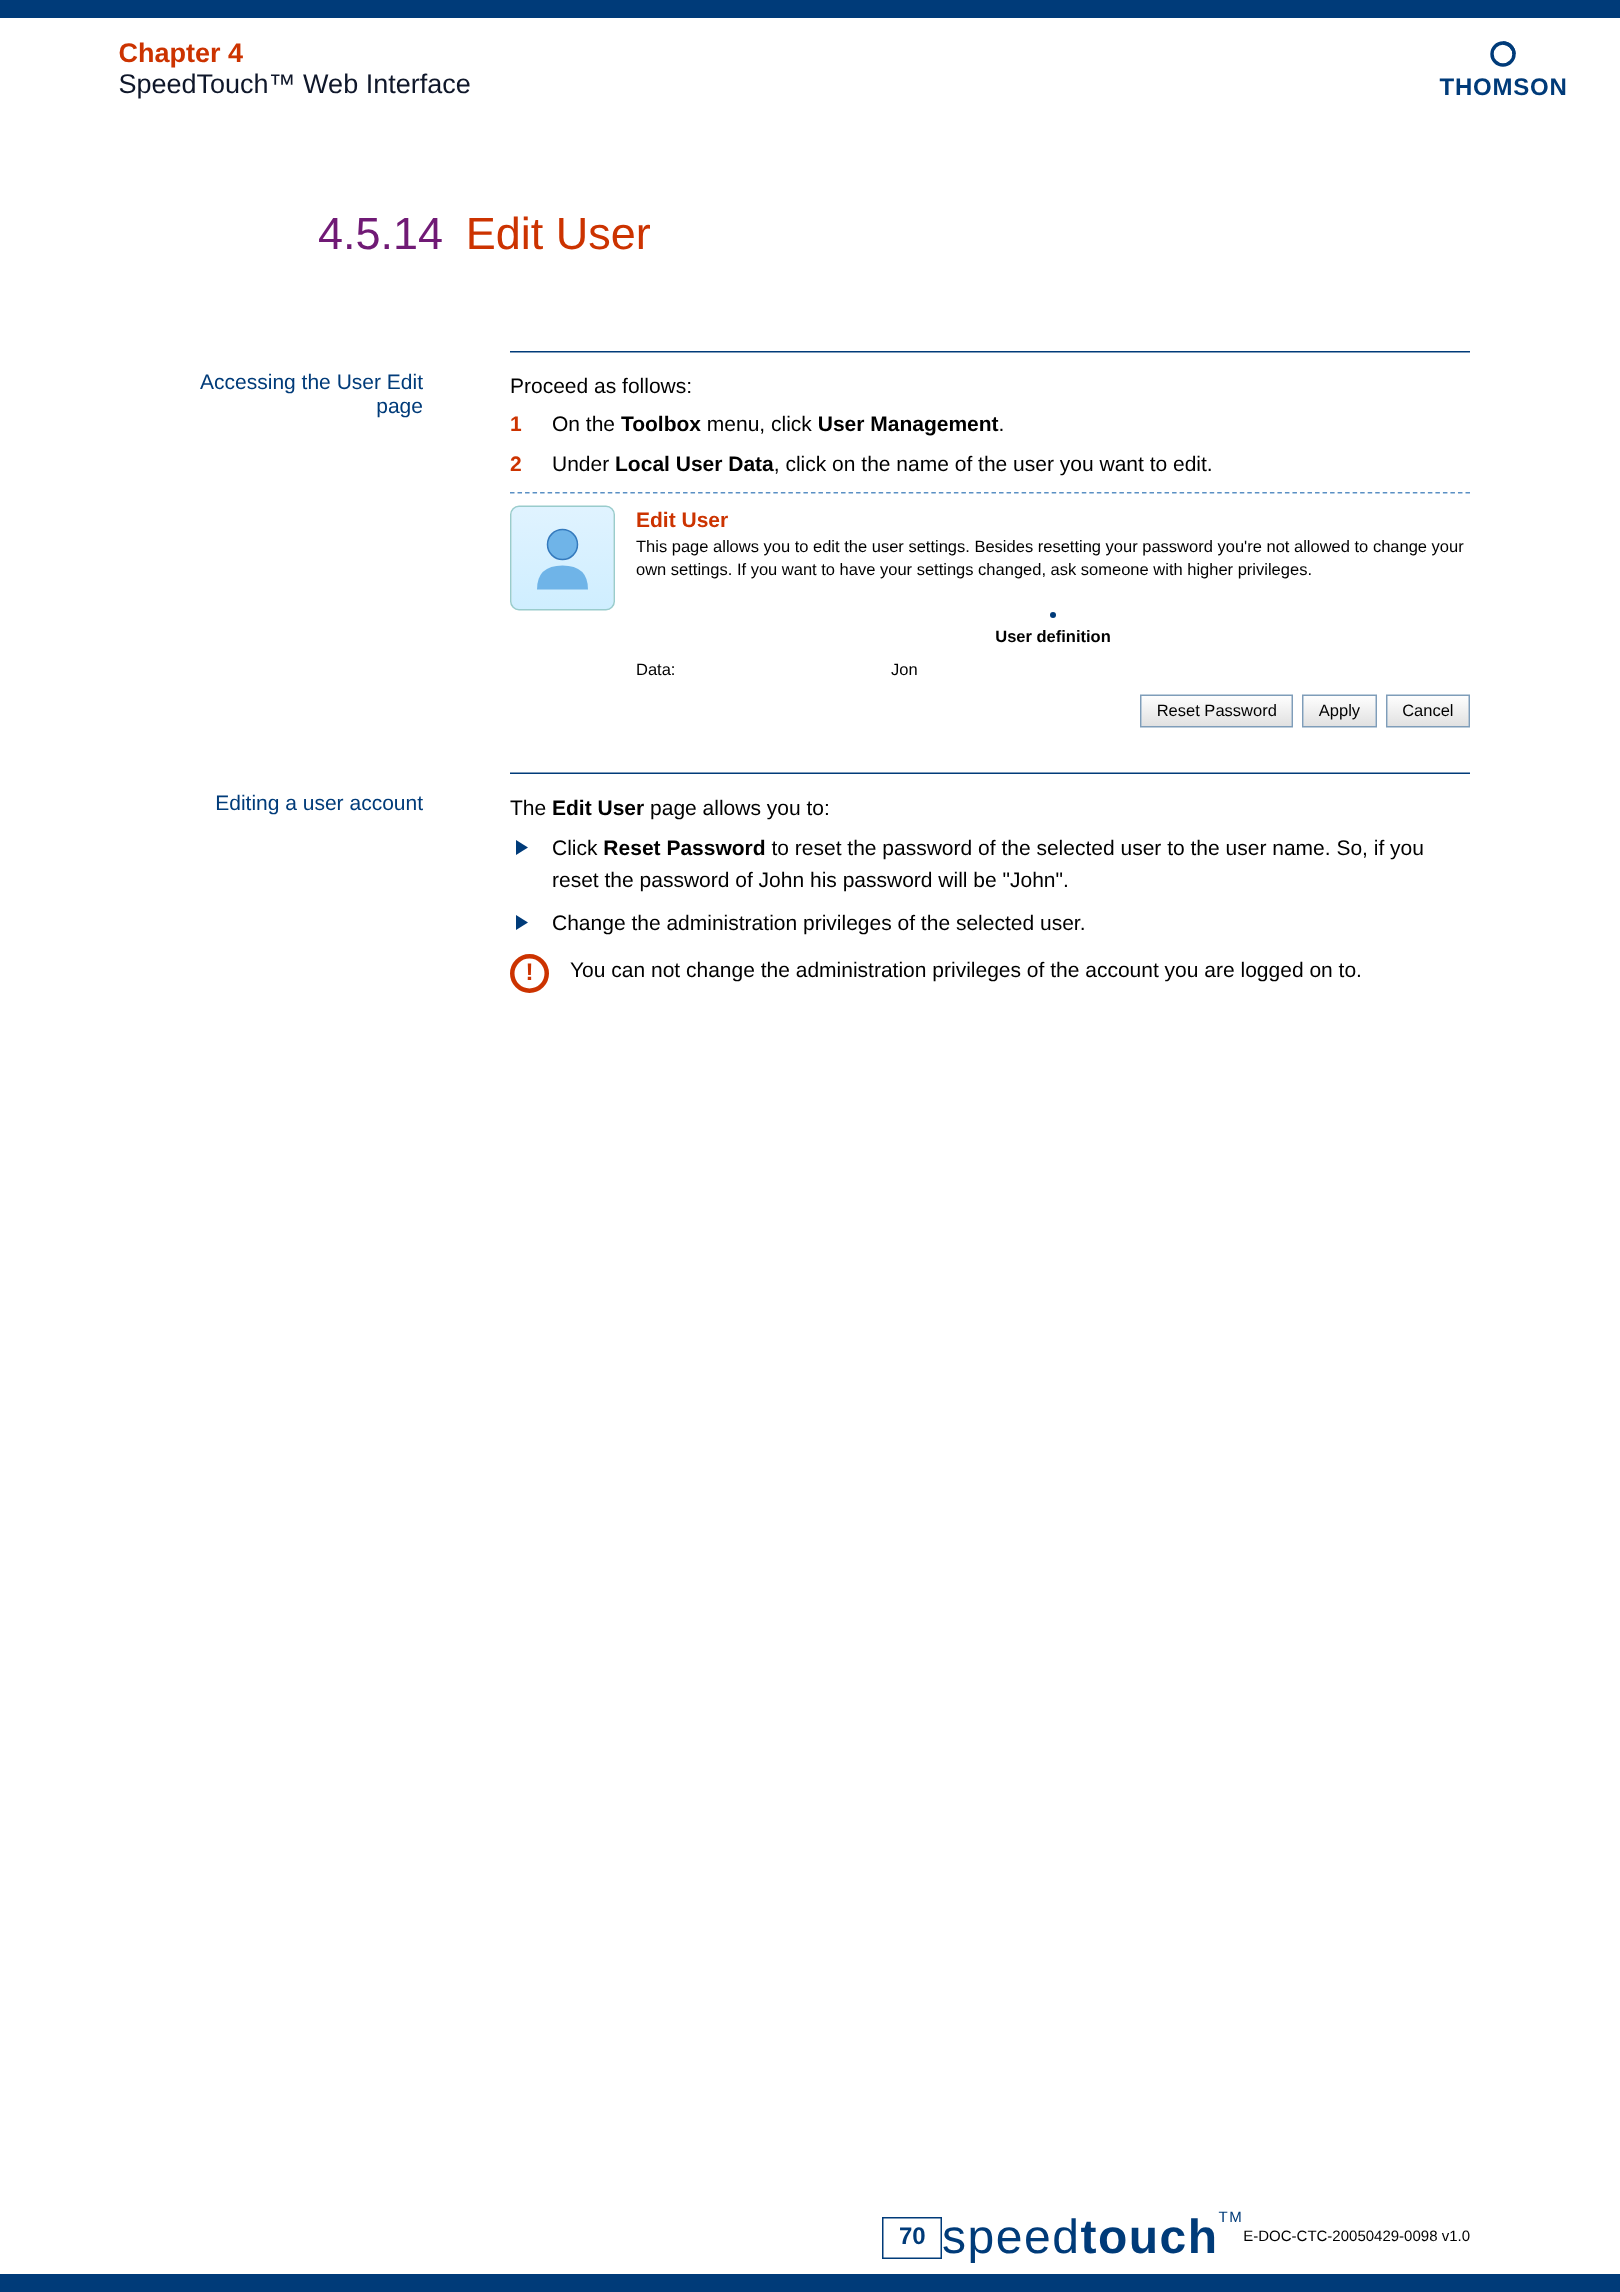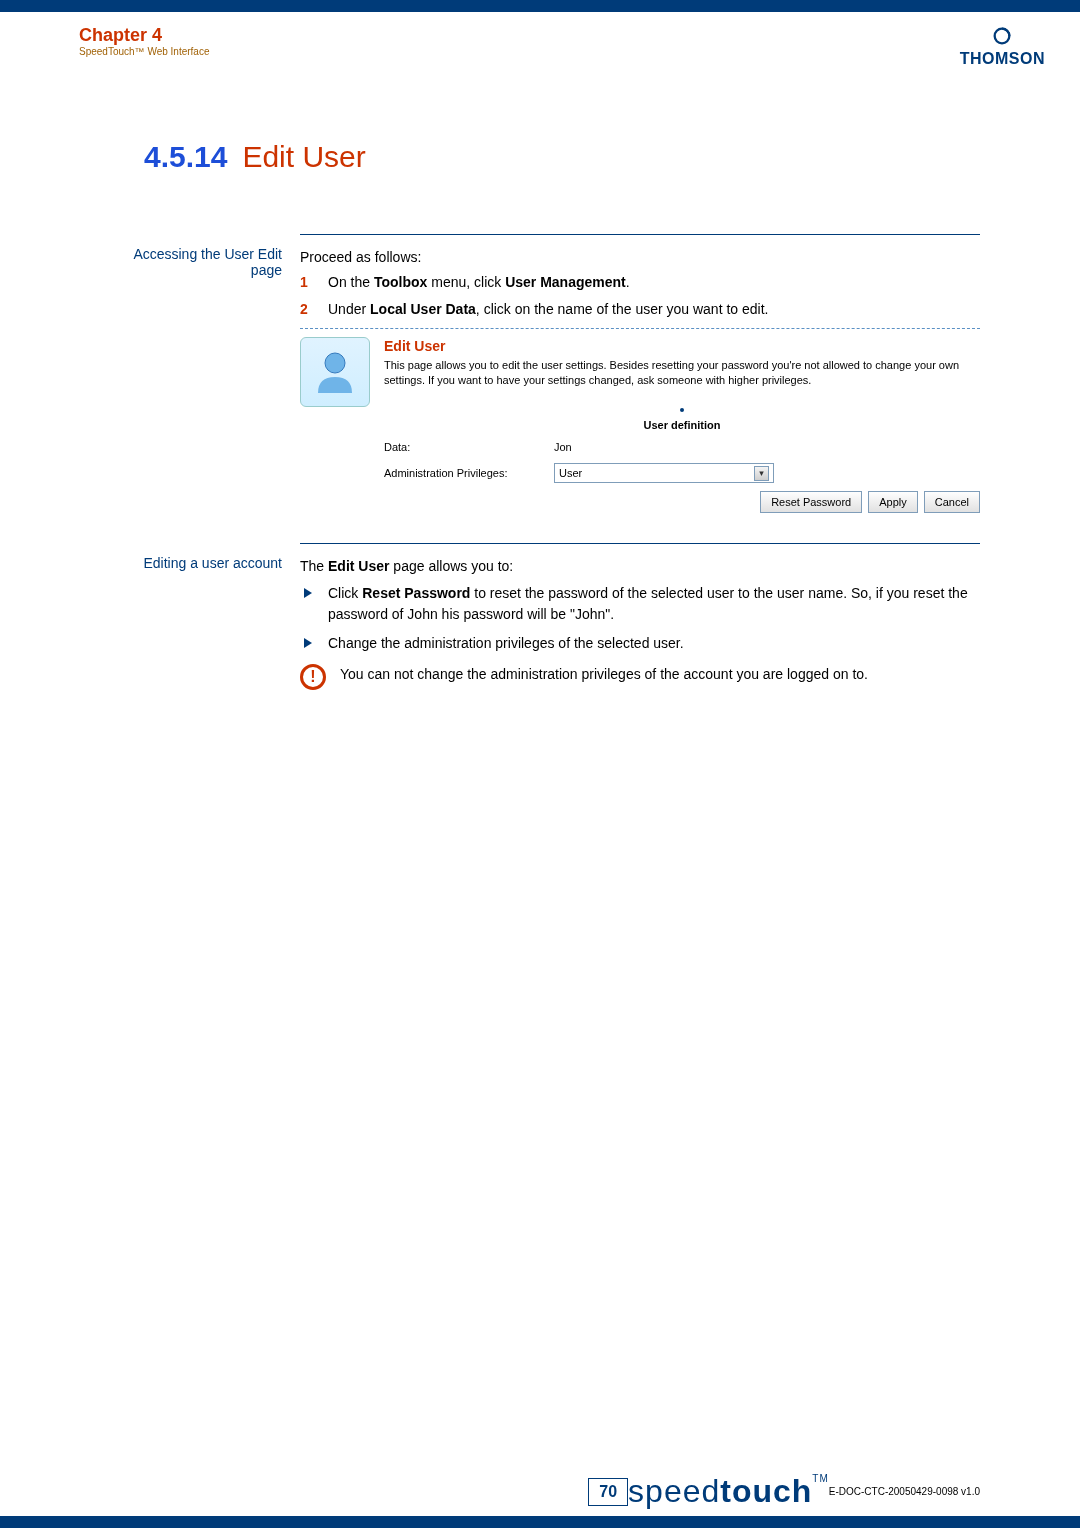--- a/index.html
+++ b/index.html
@@ -29,22 +29,22 @@
     align-items: flex-start;
     margin-left: 44px;
   }
   .chapter-block { margin-left: 35px; }
   .chapter-block .ch {
     color: #cc3300;
     font-weight: bold;
     font-size: 18px;
   }
   .chapter-block .sub {
-    font-size: 10px;
-    color: #a16207;
+    font-size: 18px;
+    color: #0f172a;
   }
   .thomson {
     margin-right: 35px;
     text-align: center;
     color: #003b79;
   }
   .thomson .brand {
     font-weight: bold;
     font-size: 16px;
     letter-spacing: 0.5px;
@@ -53,36 +53,37 @@
 
   
   .content {
     position: absolute;
     top: 140px;
     left: 100px;
     right: 100px;
   }
 
   .section-number {
-    color: #1d4ed8;
+    color: #701a75;
     font-size: 30px;
-    font-weight: bold;
-    margin-left: 44px;
+    font-weight: normal;
+    margin-left: 112px;
   }
   .section-title {
     color: #cc3300;
     font-size: 30px;
     margin-left: 15px;
   }
 
   .heading-row { display: flex; align-items: baseline; margin-bottom: 60px; }
 
   .block {
     display: flex;
     margin-bottom: 30px;
+    gap: 40px;
   }
   .side-label {
     width: 200px;
     text-align: right;
     color: #003b79;
     font-size: 14px;
     padding-right: 18px;
     flex-shrink: 0;
   }
   .body-col {
@@ -269,29 +270,20 @@
           <div class="embed-desc">This page allows you to edit the user settings. Besides resetting your password you're not allowed to change your own settings. If you want to have your settings changed, ask someone with higher privileges.</div>
 
           <div class="userdef-title">
             <span class="bullet"></span>
             <span>User definition</span>
           </div>
 
           <div class="field-row">
             <div class="flabel">Data:</div>
             <div class="fval">Jon</div>
-          </div>
-          <div class="field-row">
-            <div class="flabel">Administration Privileges:</div>
-            <div class="fval">
-              <div class="select-box">
-                <span>User</span>
-                <span class="chev">▾</span>
-              </div>
-            </div>
           </div>
           <div class="btn-row">
             <div class="btn">Reset Password</div>
             <div class="btn">Apply</div>
             <div class="btn">Cancel</div>
           </div>
         </div>
       </div>
     </div>
   </div>

